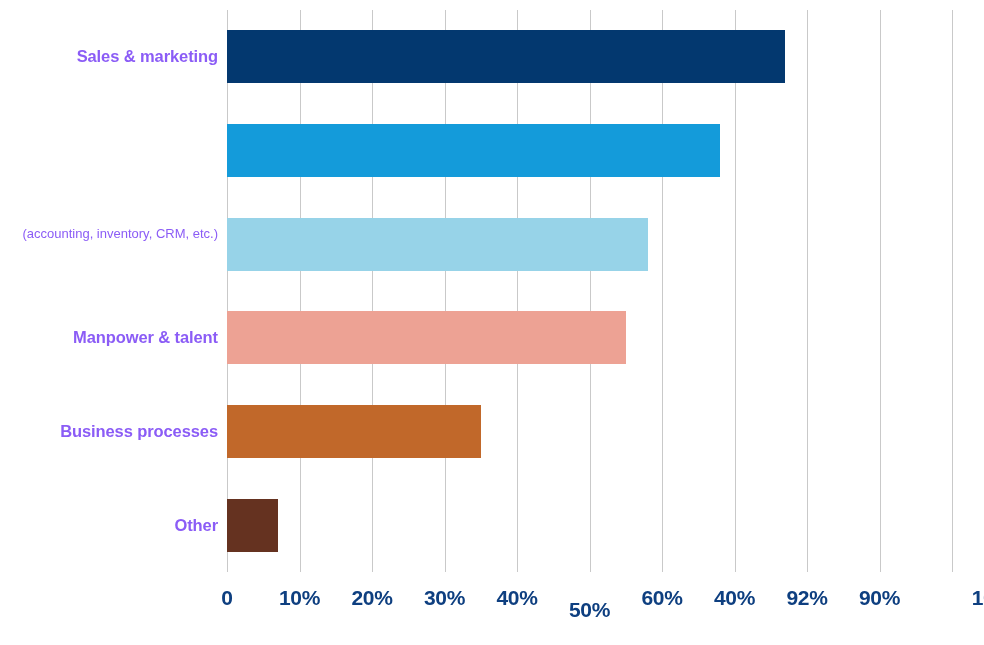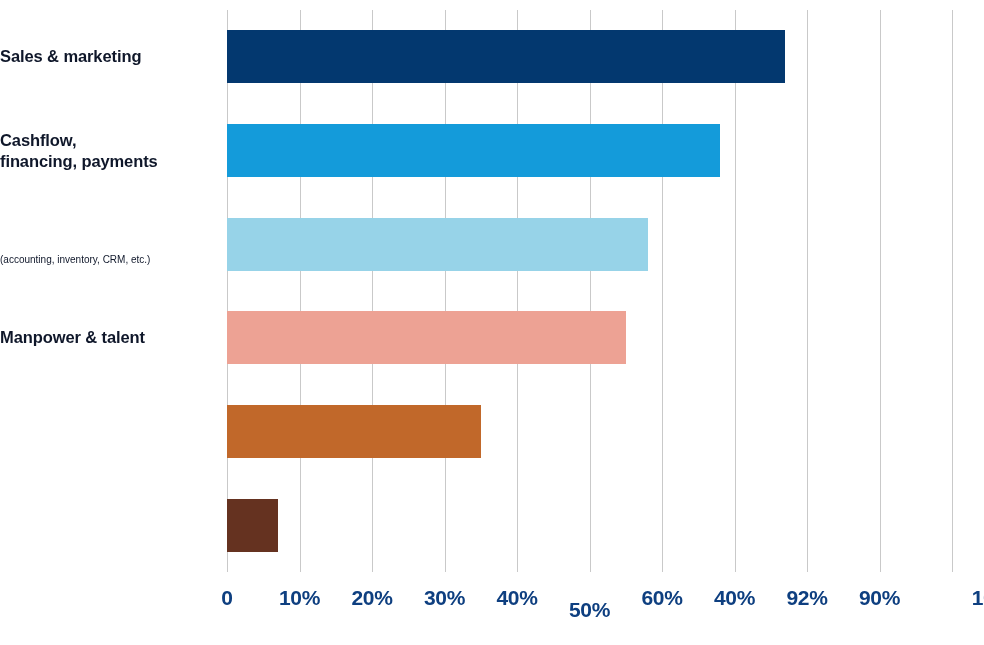--- a/index.html
+++ b/index.html
@@ -66,33 +66,33 @@
     position: absolute;
     left: 0;
     top: 10px;
     width: 218px;
     height: 562px;
   }
   .cat-label {
     position: absolute;
     right: 0;
     width: 218px;
-    color: #0f172a;
+    text-align: right;
+    color: #8b5cf6;
     font-weight: bold;
     font-size: 16.5px;
     line-height: 1.28;
     letter-spacing: -0.1px;
   }
   .cat-label .sub {
     display: block;
     font-weight: normal;
-    font-size: 10px;
+    font-size: 13px;
     letter-spacing: 0px;
     line-height: 1.35;
-    margin-top: 28px;
   }
 
   
   .x-axis {
     position: absolute;
     left: 227px;
     top: 586px;
     width: 725px;
     height: 40px;
   }
@@ -107,23 +107,24 @@
     letter-spacing: -0.3px;
   }
 </style>
 </head>
 <body>
 
 <div id="chart-root">
 
   <div class="cat-labels">
       <div class="cat-label" style="top: 36.3333px;"><span>Sales &amp; marketing</span></div>
-      <div class="cat-label" style="top: 119.5px;"><span>Cashflow,</span><br><span>financing, payments</span></div>
       <div class="cat-label" style="top: 214.667px;"><span class="sub">(accounting, inventory, CRM, etc.)</span></div>
       <div class="cat-label" style="top: 317.333px; padding-left: 47px;"><span>Manpower &amp; talent</span></div>
+      <div class="cat-label" style="top: 411px;"><span>Business processes</span></div>
+      <div class="cat-label" style="top: 504.667px;"><span>Other</span></div>
     </div>
 
   <div class="plot-area">
     <div class="gridlines">
         <div class="gridline axis-zero" style="left: 0px;"></div>
         <div class="gridline" style="left: 72.5px;"></div>
         <div class="gridline" style="left: 145px;"></div>
         <div class="gridline" style="left: 217.5px;"></div>
         <div class="gridline" style="left: 290px;"></div>
         <div class="gridline" style="left: 362.5px;"></div>

